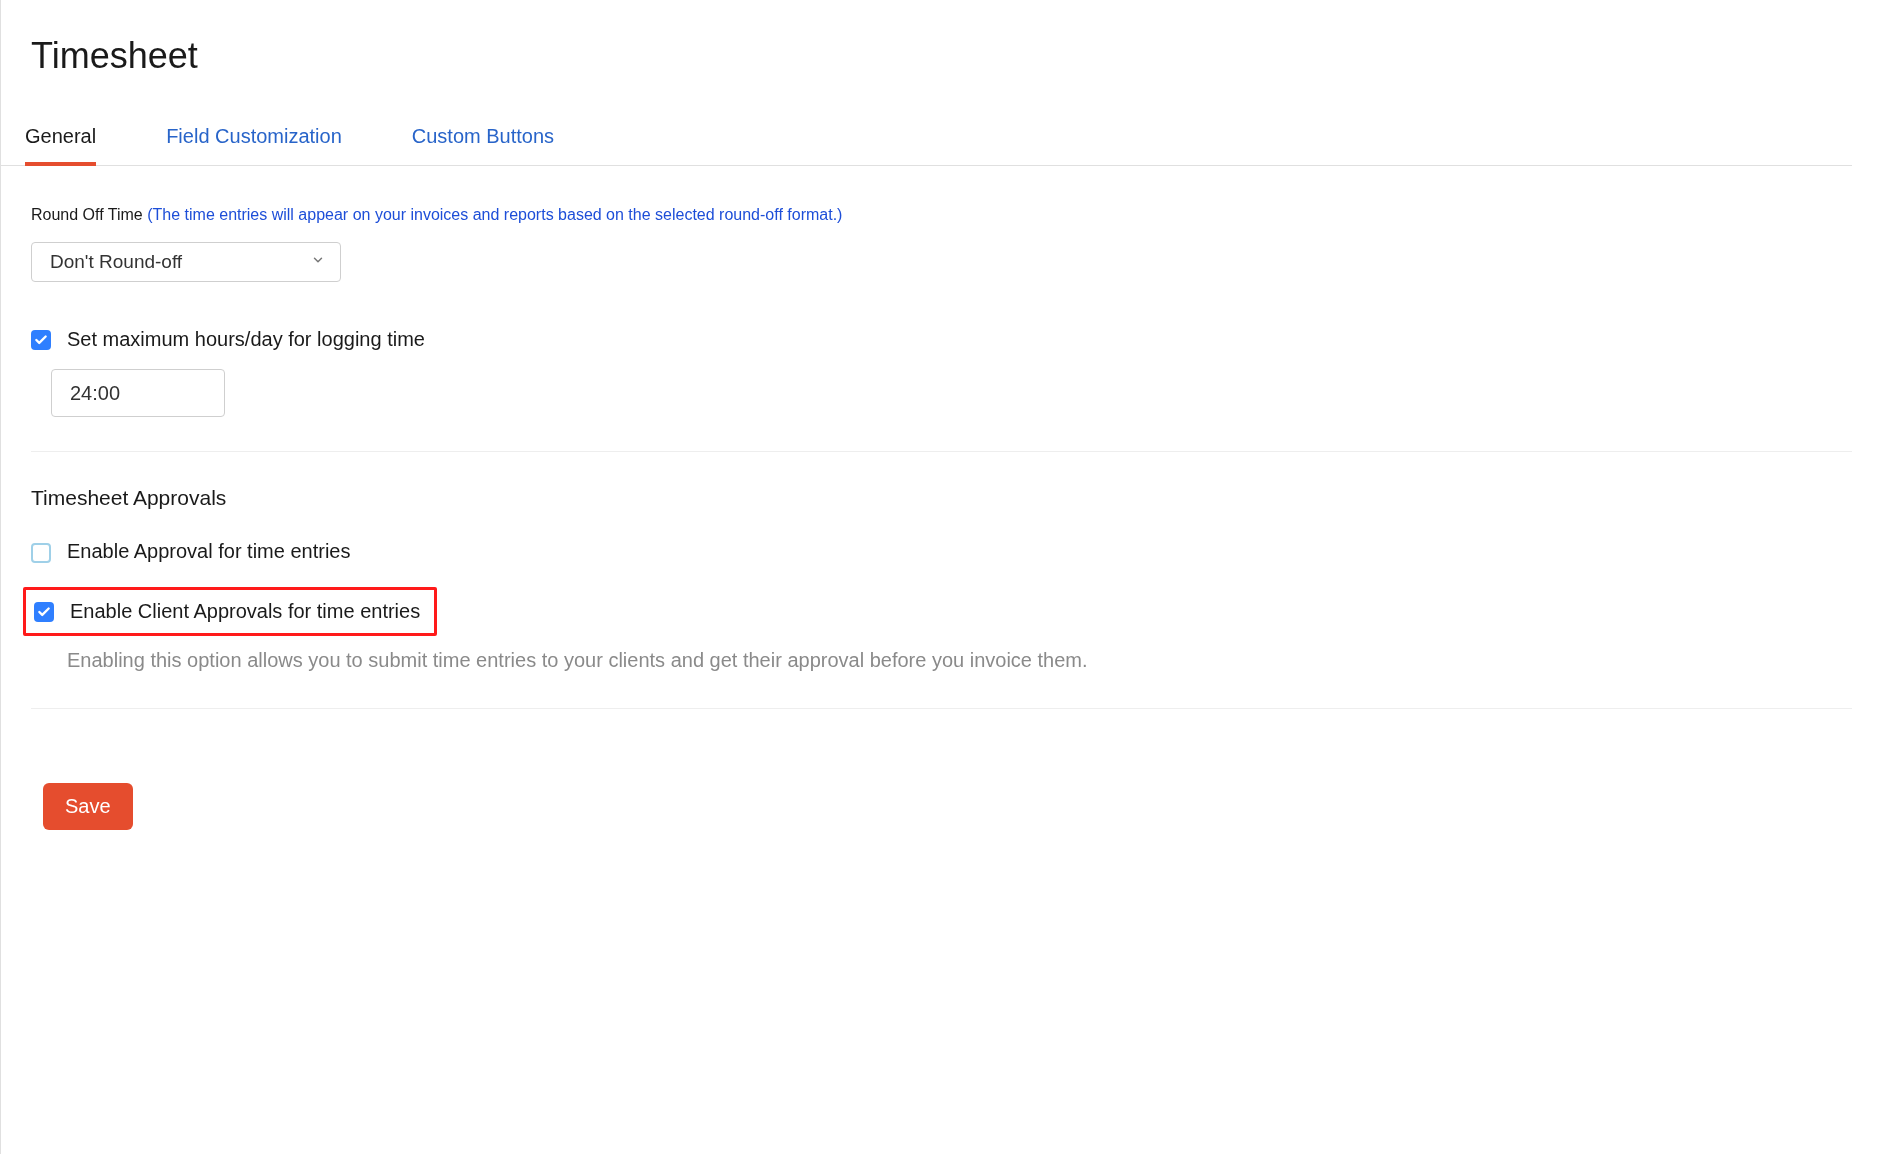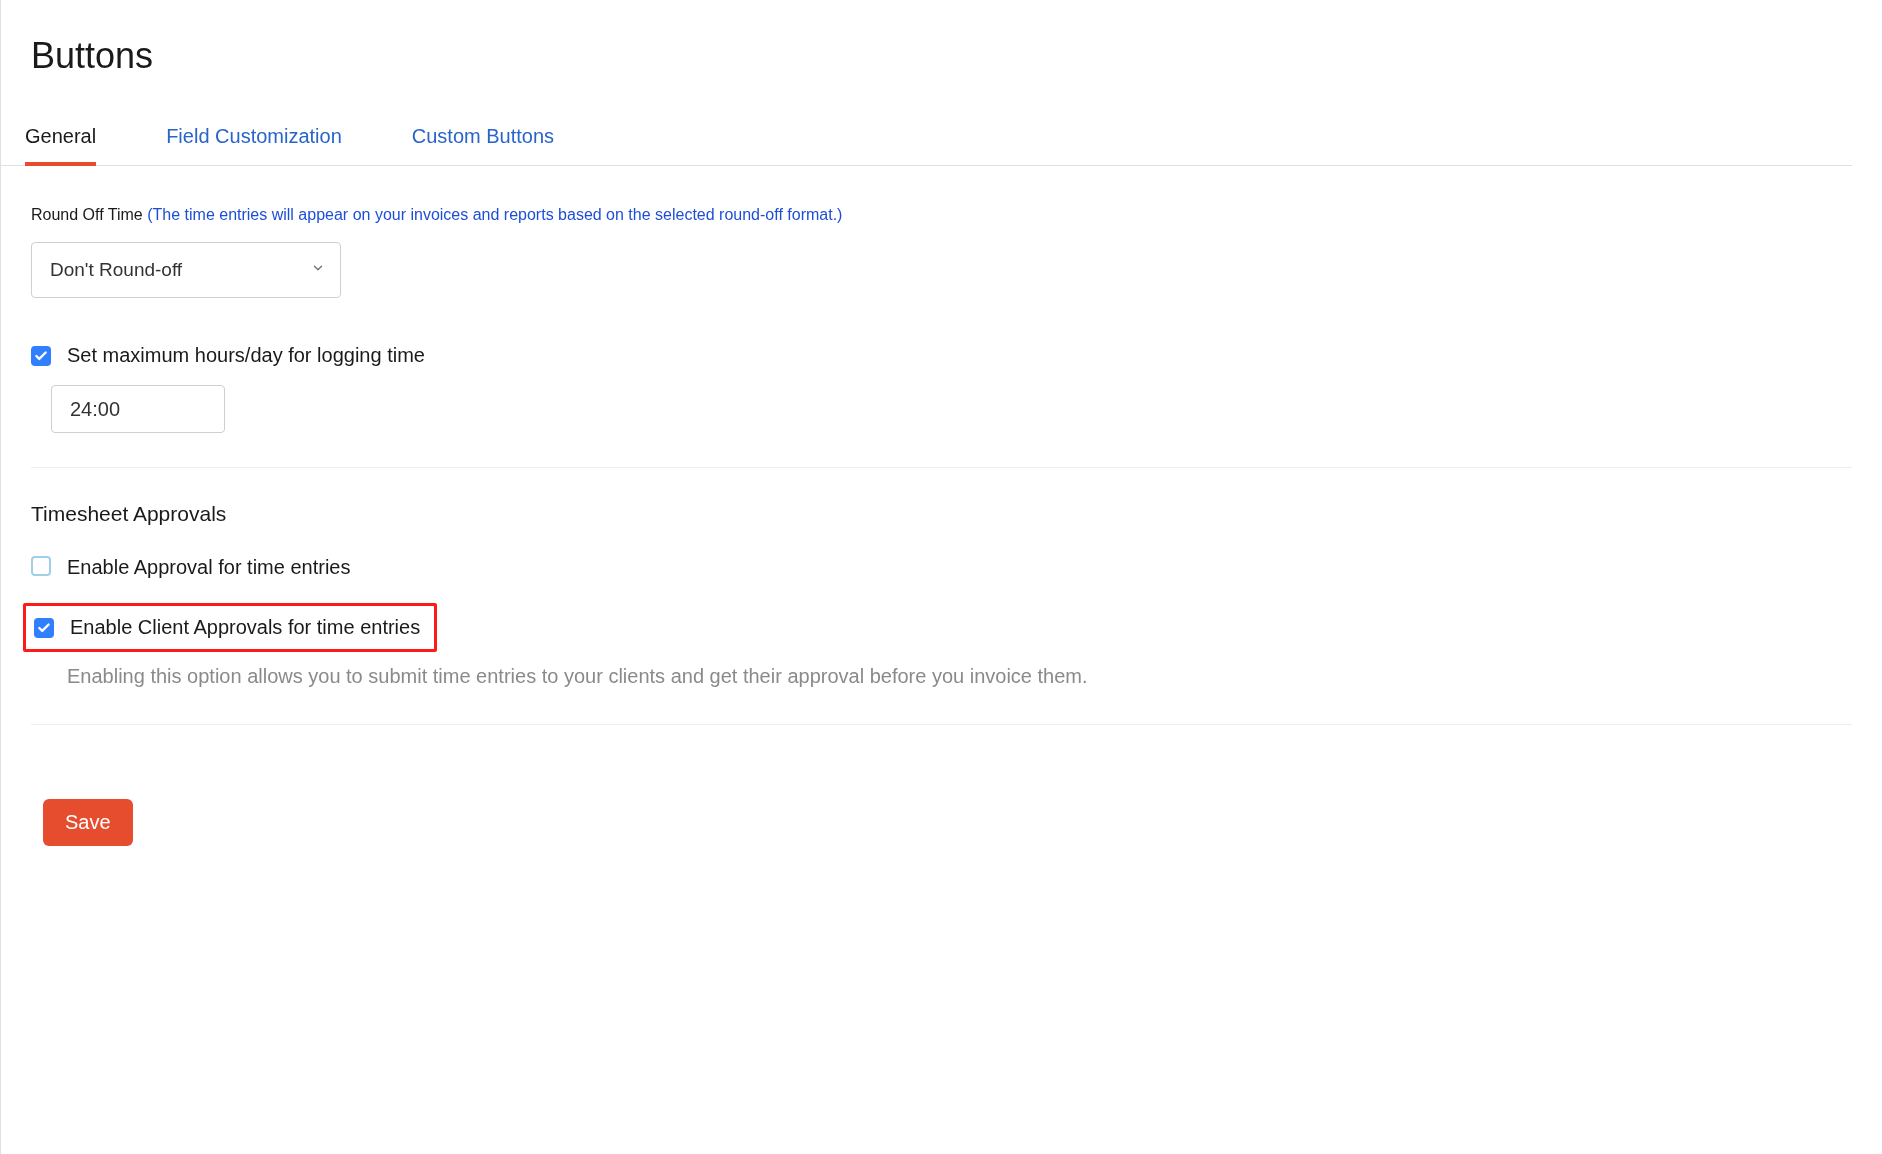--- a/index.html
+++ b/index.html
@@ -53,21 +53,21 @@
     color: #1d4ed8;
     font-weight: 400;
   }
   .select-wrap {
     margin-top: 18px;
     position: relative;
     width: 310px;
   }
   .select {
     width: 100%;
-    height: 56px;
+    height: 40px;
     border: 1px solid #cfcfcf;
     border-radius: 4px;
     padding: 0 40px 0 18px;
     font-size: 19px;
     color: #333;
     background: #fff;
     display: flex;
     align-items: center;
     cursor: pointer;
   }
@@ -79,21 +79,21 @@
     pointer-events: none;
   }
   .checkbox-row {
     display: flex;
     align-items: center;
     gap: 16px;
     margin-top: 46px;
   }
   .checkbox-row2 {
     display: flex;
-    align-items: flex-start;
+    align-items: flex-end;
     gap: 16px;
   }
   .checkbox {
     width: 20px;
     height: 20px;
     border-radius: 4px;
     display: inline-flex;
     align-items: center;
     justify-content: center;
     cursor: pointer;
@@ -159,21 +159,21 @@
     font-size: 20px;
     padding: 12px 22px;
     cursor: pointer;
     margin-left: 12px;
   }
 </style>
 </head>
 <body>
 
 <div class="page">
-  <h1 class="page-title">Buttons</h1>
+  <h1 class="page-title">Timesheet</h1>
 
   <div class="tabs">
     <div class="tab active">General</div>
     <div class="tab">Field Customization</div>
     <div class="tab">Custom Buttons</div>
   </div>
 
   <div class="content">
 
     <div>

